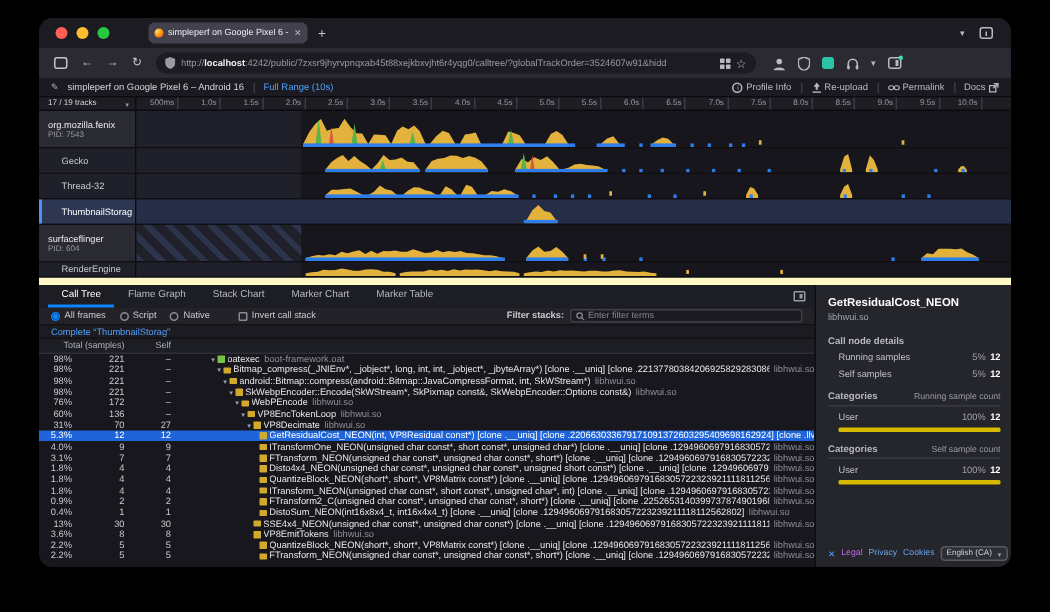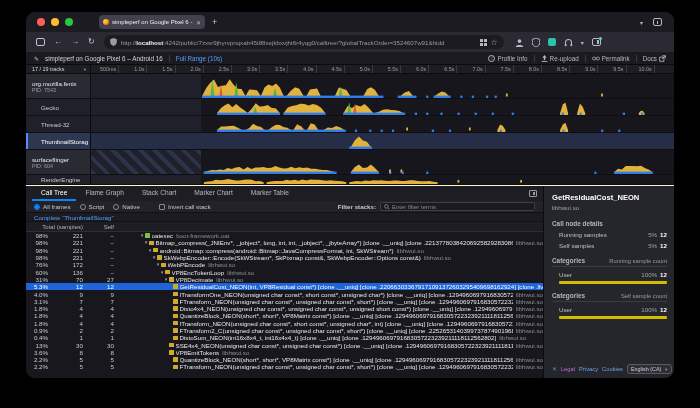--- a/index.html
+++ b/index.html
@@ -63,21 +63,21 @@
   .track.thread .tname{color:#c9c9d1}
   .tpid{font-size:5.4px;color:#9a9aa2;white-space:nowrap}
   .tchart{flex:1;position:relative;background:linear-gradient(90deg,#20202a 110px,#16161c 110px);overflow:hidden}
   .track.sel .tlabel{background:#2e3752;border-left:2px solid #4f8ef7;padding-left:13px}
   .track.sel .tname{color:#fff}
   .track.sel .tchart{background:#262e47}
   .hatch{position:absolute;left:0;top:0;bottom:0;width:110px;background:repeating-linear-gradient(45deg,#32415f 0 4px,rgba(0,0,0,0) 4px 10px);opacity:.6}
   .tchart svg{position:absolute;inset:0;width:100%;height:100%}
 
   
-  .panel{flex:1;display:flex;min-height:0;border-top:1px solid #fef9c3}
+  .panel{flex:1;display:flex;min-height:0;border-top:5px solid #fef9c3}
   .panel-main{width:517px;flex:none;display:flex;flex-direction:column;min-width:0}
   .ptabs{height:15px;background:#1d1d24;display:flex;align-items:stretch;flex:none;padding-left:6px;position:relative}
   .ptab{display:flex;align-items:center;padding:0 9px;font-size:6.6px;color:#b8b8c0;border-bottom:2px solid transparent}
   .ptab.active{color:#fff;border-bottom-color:#0a84ff}
   .sidebar-toggle{position:absolute;right:6px;top:4px;width:8px;height:7px;border:1px solid #9a9aa3;border-radius:1px}
   .sidebar-toggle:before{content:"";position:absolute;right:1px;top:1px;bottom:1px;width:2px;background:#9a9aa3}
   .controls{height:12px;background:#222228;border-bottom:1px solid #101015;display:flex;align-items:center;flex:none;padding:0 8px;font-size:6.2px;color:#c8c8cf}
   .radio{width:6px;height:6px;border-radius:50%;border:1px solid #8a8a92;margin-right:3px;flex:none}
   .radio.on{border-color:#0a84ff;background:radial-gradient(circle,#0a84ff 0 1.6px,rgba(0,0,0,0) 1.7px)}
   .ctrl-item{display:flex;align-items:center;margin-right:9px}

